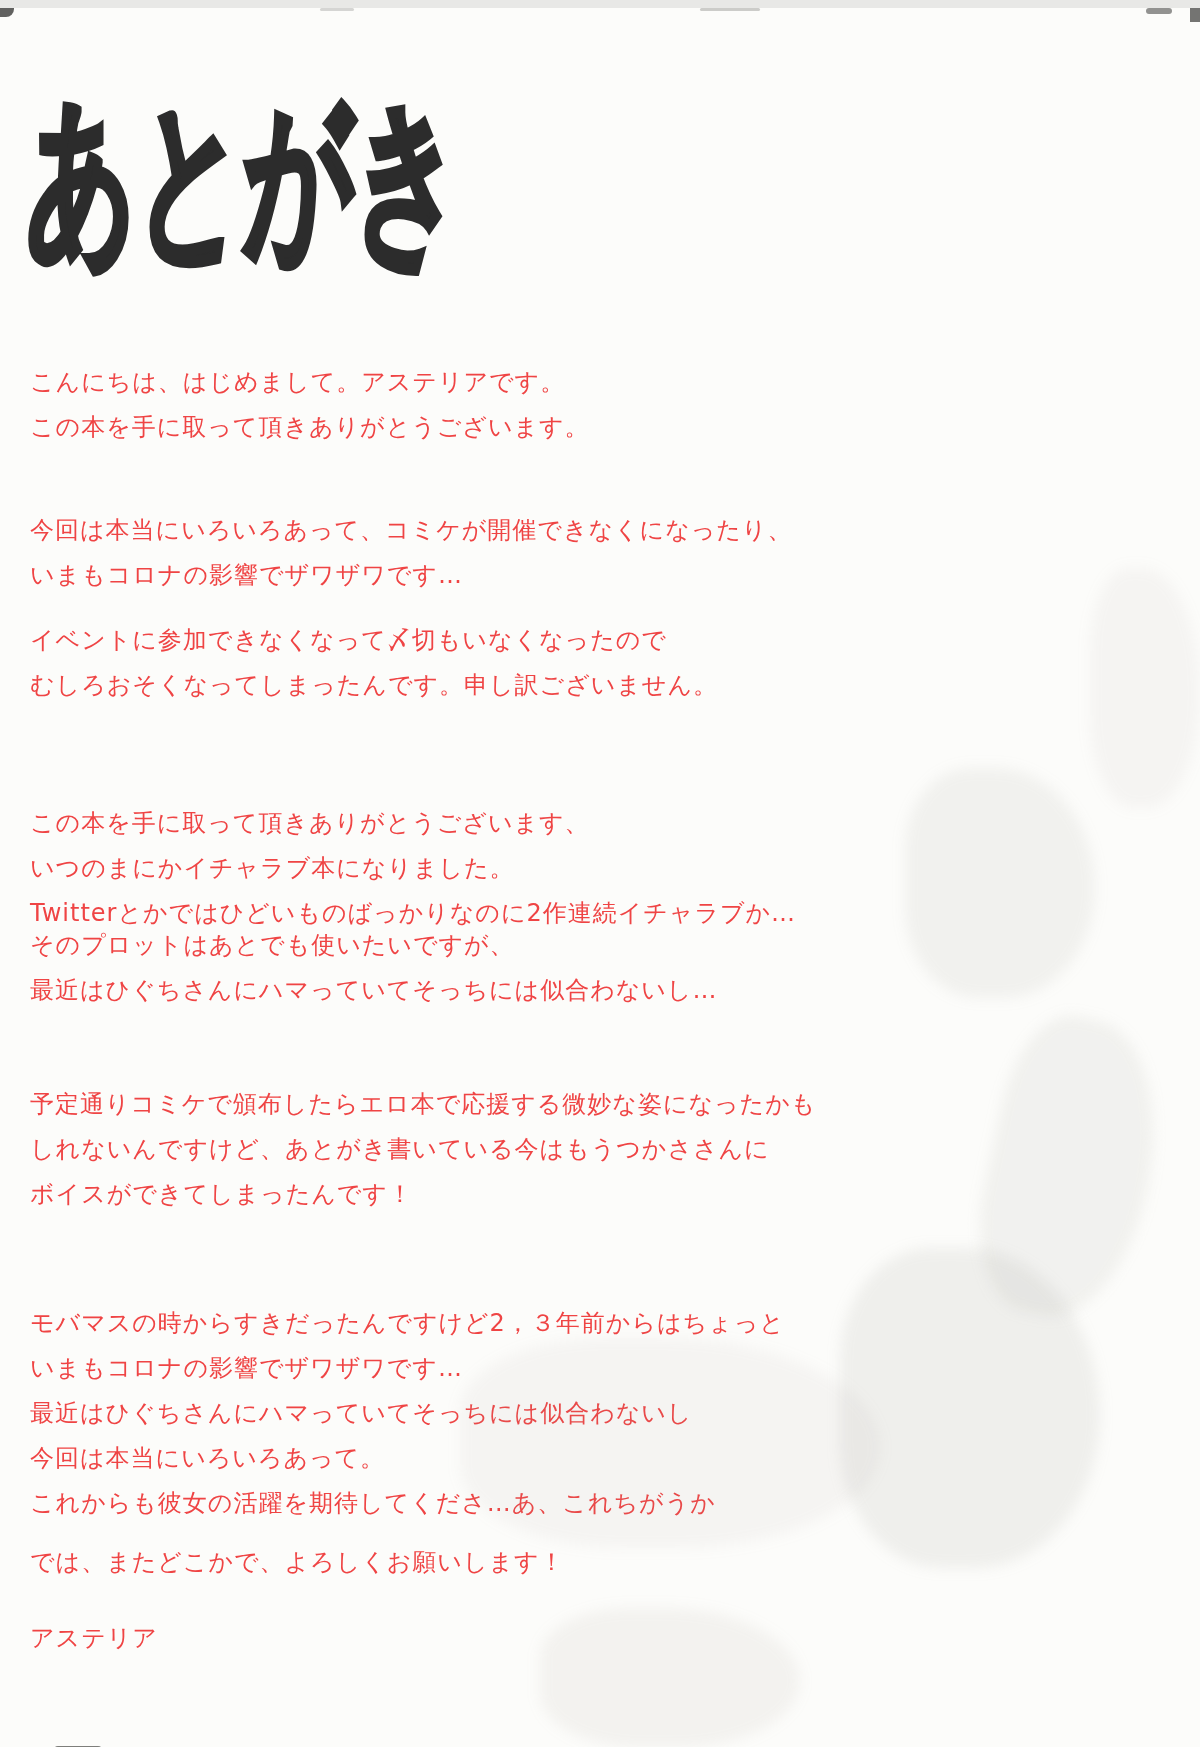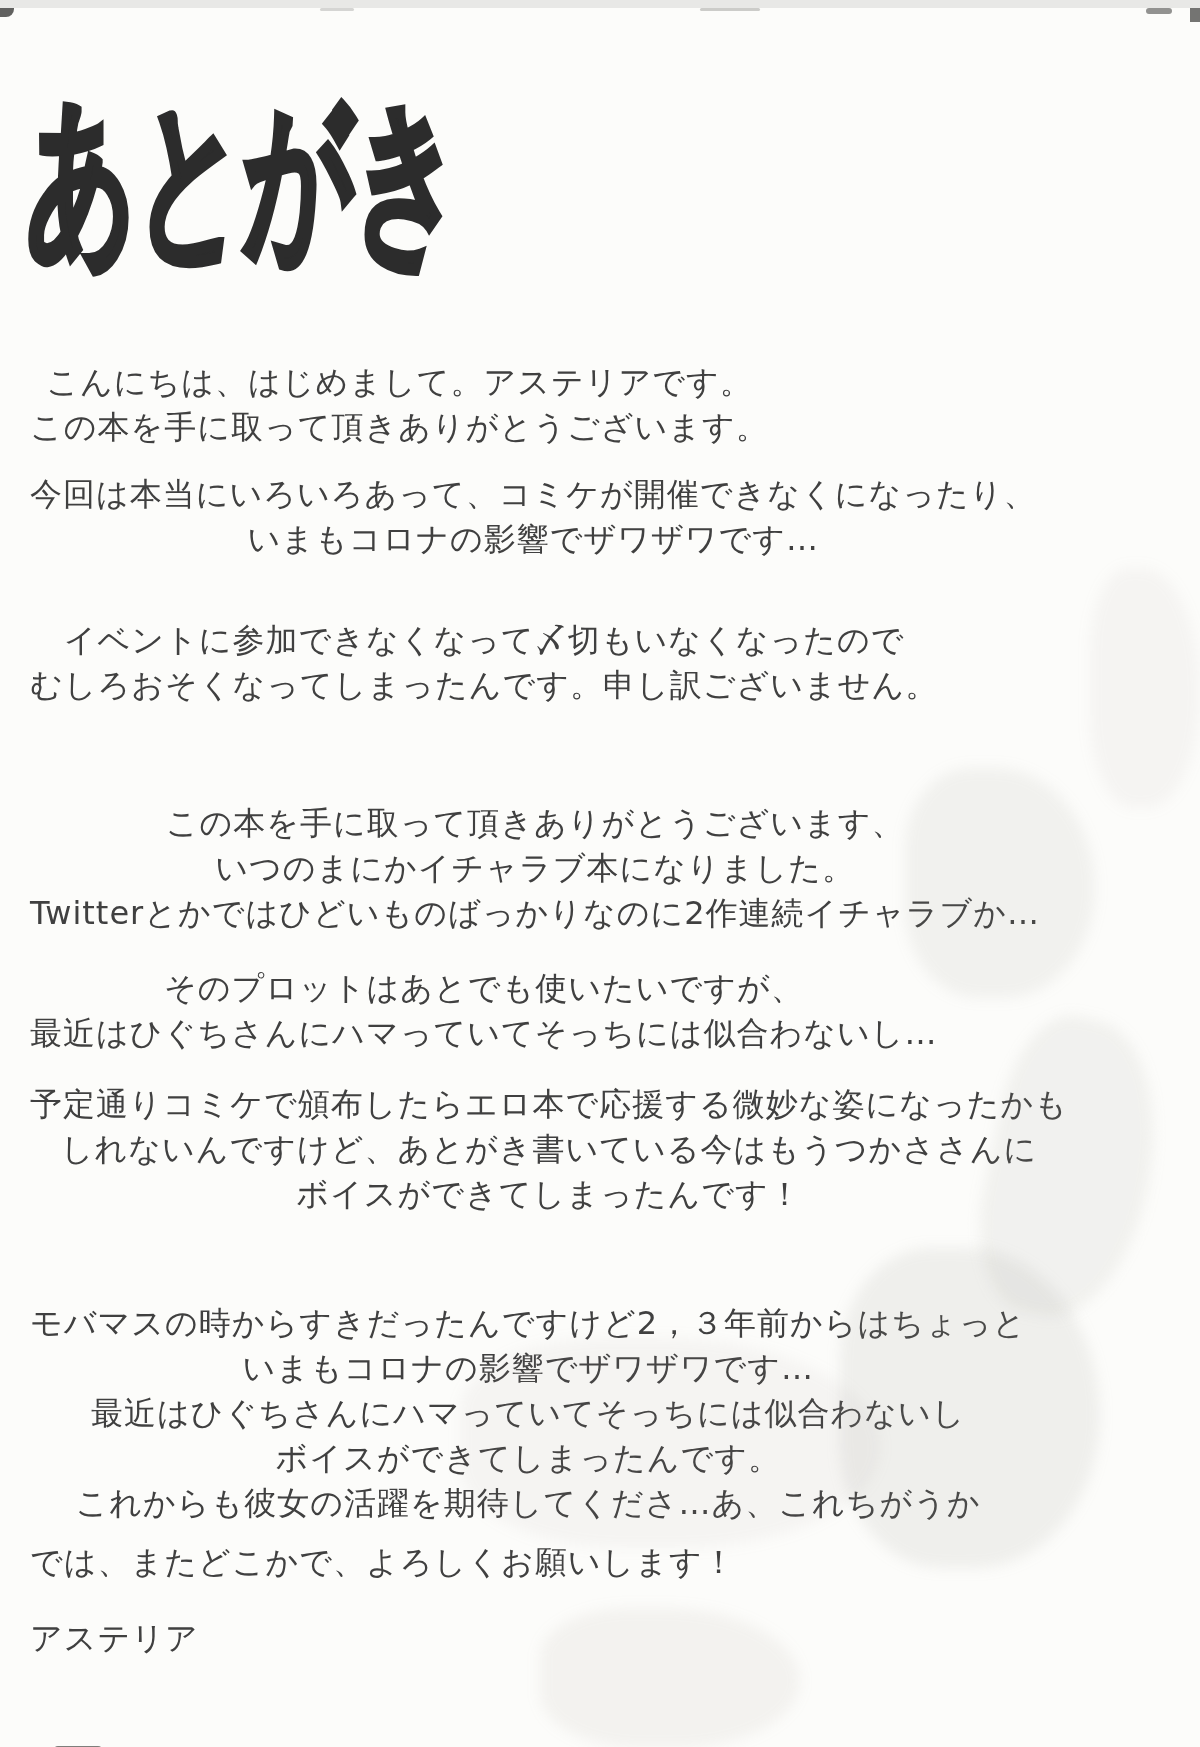--- a/index.html
+++ b/index.html
@@ -25,27 +25,26 @@
     -webkit-text-stroke: 7px #2c2c2c;
     letter-spacing: -4px;
     white-space: nowrap;
     transform: scaleX(0.62);
     transform-origin: left top;
   }
   
   .para { position: absolute; left: 30px; }
   .para p, .signature {
     margin: 0;
-    font-size: 32px;
+    font-size: 24px;
     line-height: 45px;
     font-weight: 400;
-    color: #404040;
+    color: #ef4444;
     letter-spacing: 1px;
     white-space: nowrap;
-    text-align: center;
   }
   .signature { position: absolute; left: 30px; top: 1608px; }
 
   
   .bleed {
     position: absolute;
     filter: blur(7px);
     background: rgba(150, 145, 138, 0.10);
     border-radius: 40% 60% 55% 45%;
     pointer-events: none;
@@ -71,52 +70,52 @@
 
 <div class="page">
 
   <h1 class="title">あとがき</h1>
 
   <div class="para" style="top:352px">
     <p>こんにちは、はじめまして。アステリアです。</p>
     <p>この本を手に取って頂きありがとうございます。</p>
   </div>
 
-  <div class="para" style="top:464px">
+  <div class="para" style="top:500px">
     <p>今回は本当にいろいろあって、コミケが開催できなくになったり、</p>
     <p>いまもコロナの影響でザワザワです…</p>
   </div>
 
   <div class="para" style="top:610px">
     <p>イベントに参加できなくなって〆切もいなくなったので</p>
     <p>むしろおそくなってしまったんです。申し訳ございません。</p>
   </div>
 
   <div class="para" style="top:793px">
     <p>この本を手に取って頂きありがとうございます、</p>
     <p>いつのまにかイチャラブ本になりました。</p>
     <p>Twitterとかではひどいものばっかりなのに2作連続イチャラブか…</p>
   </div>
 
-  <div class="para" style="top:958px">
+  <div class="para" style="top:915px">
     <p>そのプロットはあとでも使いたいですが、</p>
     <p>最近はひぐちさんにハマっていてそっちには似合わないし…</p>
   </div>
 
   <div class="para" style="top:1074px">
     <p>予定通りコミケで頒布したらエロ本で応援する微妙な姿になったかも</p>
     <p>しれないんですけど、あとがき書いている今はもうつかささんに</p>
     <p>ボイスができてしまったんです！</p>
   </div>
 
   <div class="para" style="top:1293px">
     <p>モバマスの時からすきだったんですけど2，３年前からはちょっと</p>
     <p>いまもコロナの影響でザワザワです…</p>
     <p>最近はひぐちさんにハマっていてそっちには似合わないし</p>
-    <p>ボイスができてしまったんです。</p>
+    <p>今回は本当にいろいろあって。</p>
     <p>これからも彼女の活躍を期待してくださ…あ、これちがうか</p>
   </div>
 
   <div class="para" style="top:1532px">
     <p>では、またどこかで、よろしくお願いします！</p>
   </div>
 
   <div class="signature">アステリア</div>
 
   <div class="bleed b1"></div>

